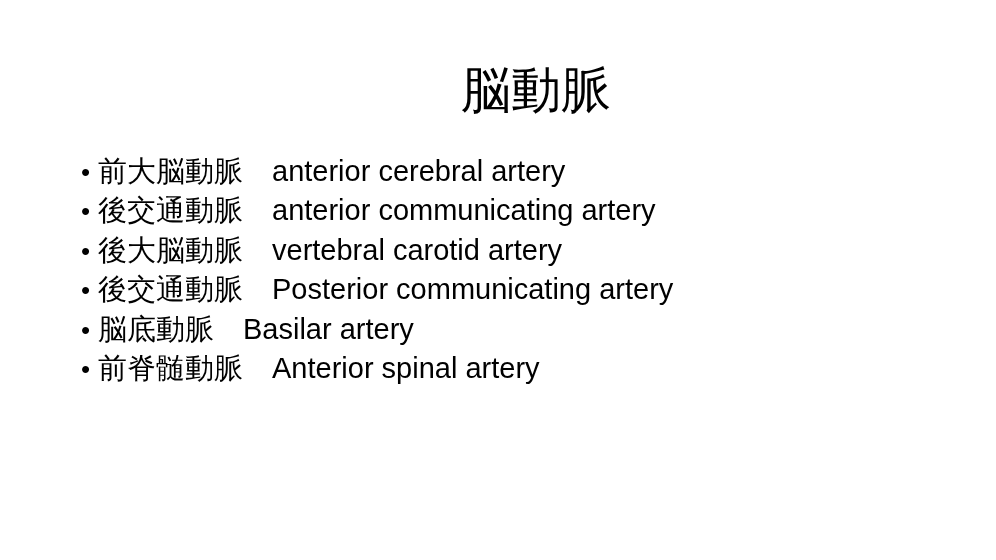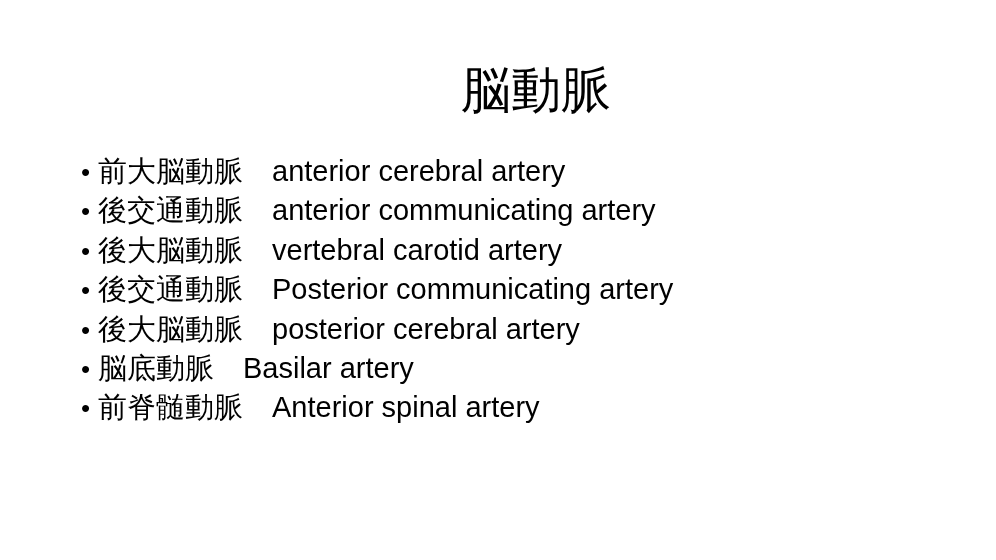--- a/index.html
+++ b/index.html
@@ -55,18 +55,17 @@
 
 <div class="slide">
 
   <h1 class="slide-title">脳動脈</h1>
 
   <ul class="artery-list">
     <li class="list-item"><span class="bullet">•</span><span>前大脳動脈</span><span>　</span><span>anterior cerebral artery</span></li>
     <li class="list-item"><span class="bullet">•</span><span>後交通動脈</span><span>　</span><span>anterior communicating artery</span></li>
     <li class="list-item"><span class="bullet">•</span><span>後大脳動脈</span><span>　</span><span>vertebral carotid artery</span></li>
     <li class="list-item"><span class="bullet">•</span><span>後交通動脈</span><span>　</span><span>Posterior communicating artery</span></li>
-    <li class="list-item"><span class="bullet">•</span><span>後大脳動脈</span><span>　</span><span>posterior cerebral artery</span></li>
     <li class="list-item"><span class="bullet">•</span><span>脳底動脈</span><span>　</span><span>Basilar artery</span></li>
     <li class="list-item"><span class="bullet">•</span><span>前脊髄動脈</span><span>　</span><span>Anterior spinal artery</span></li>
   </ul>
 
 </div>
 
 </body></html>

